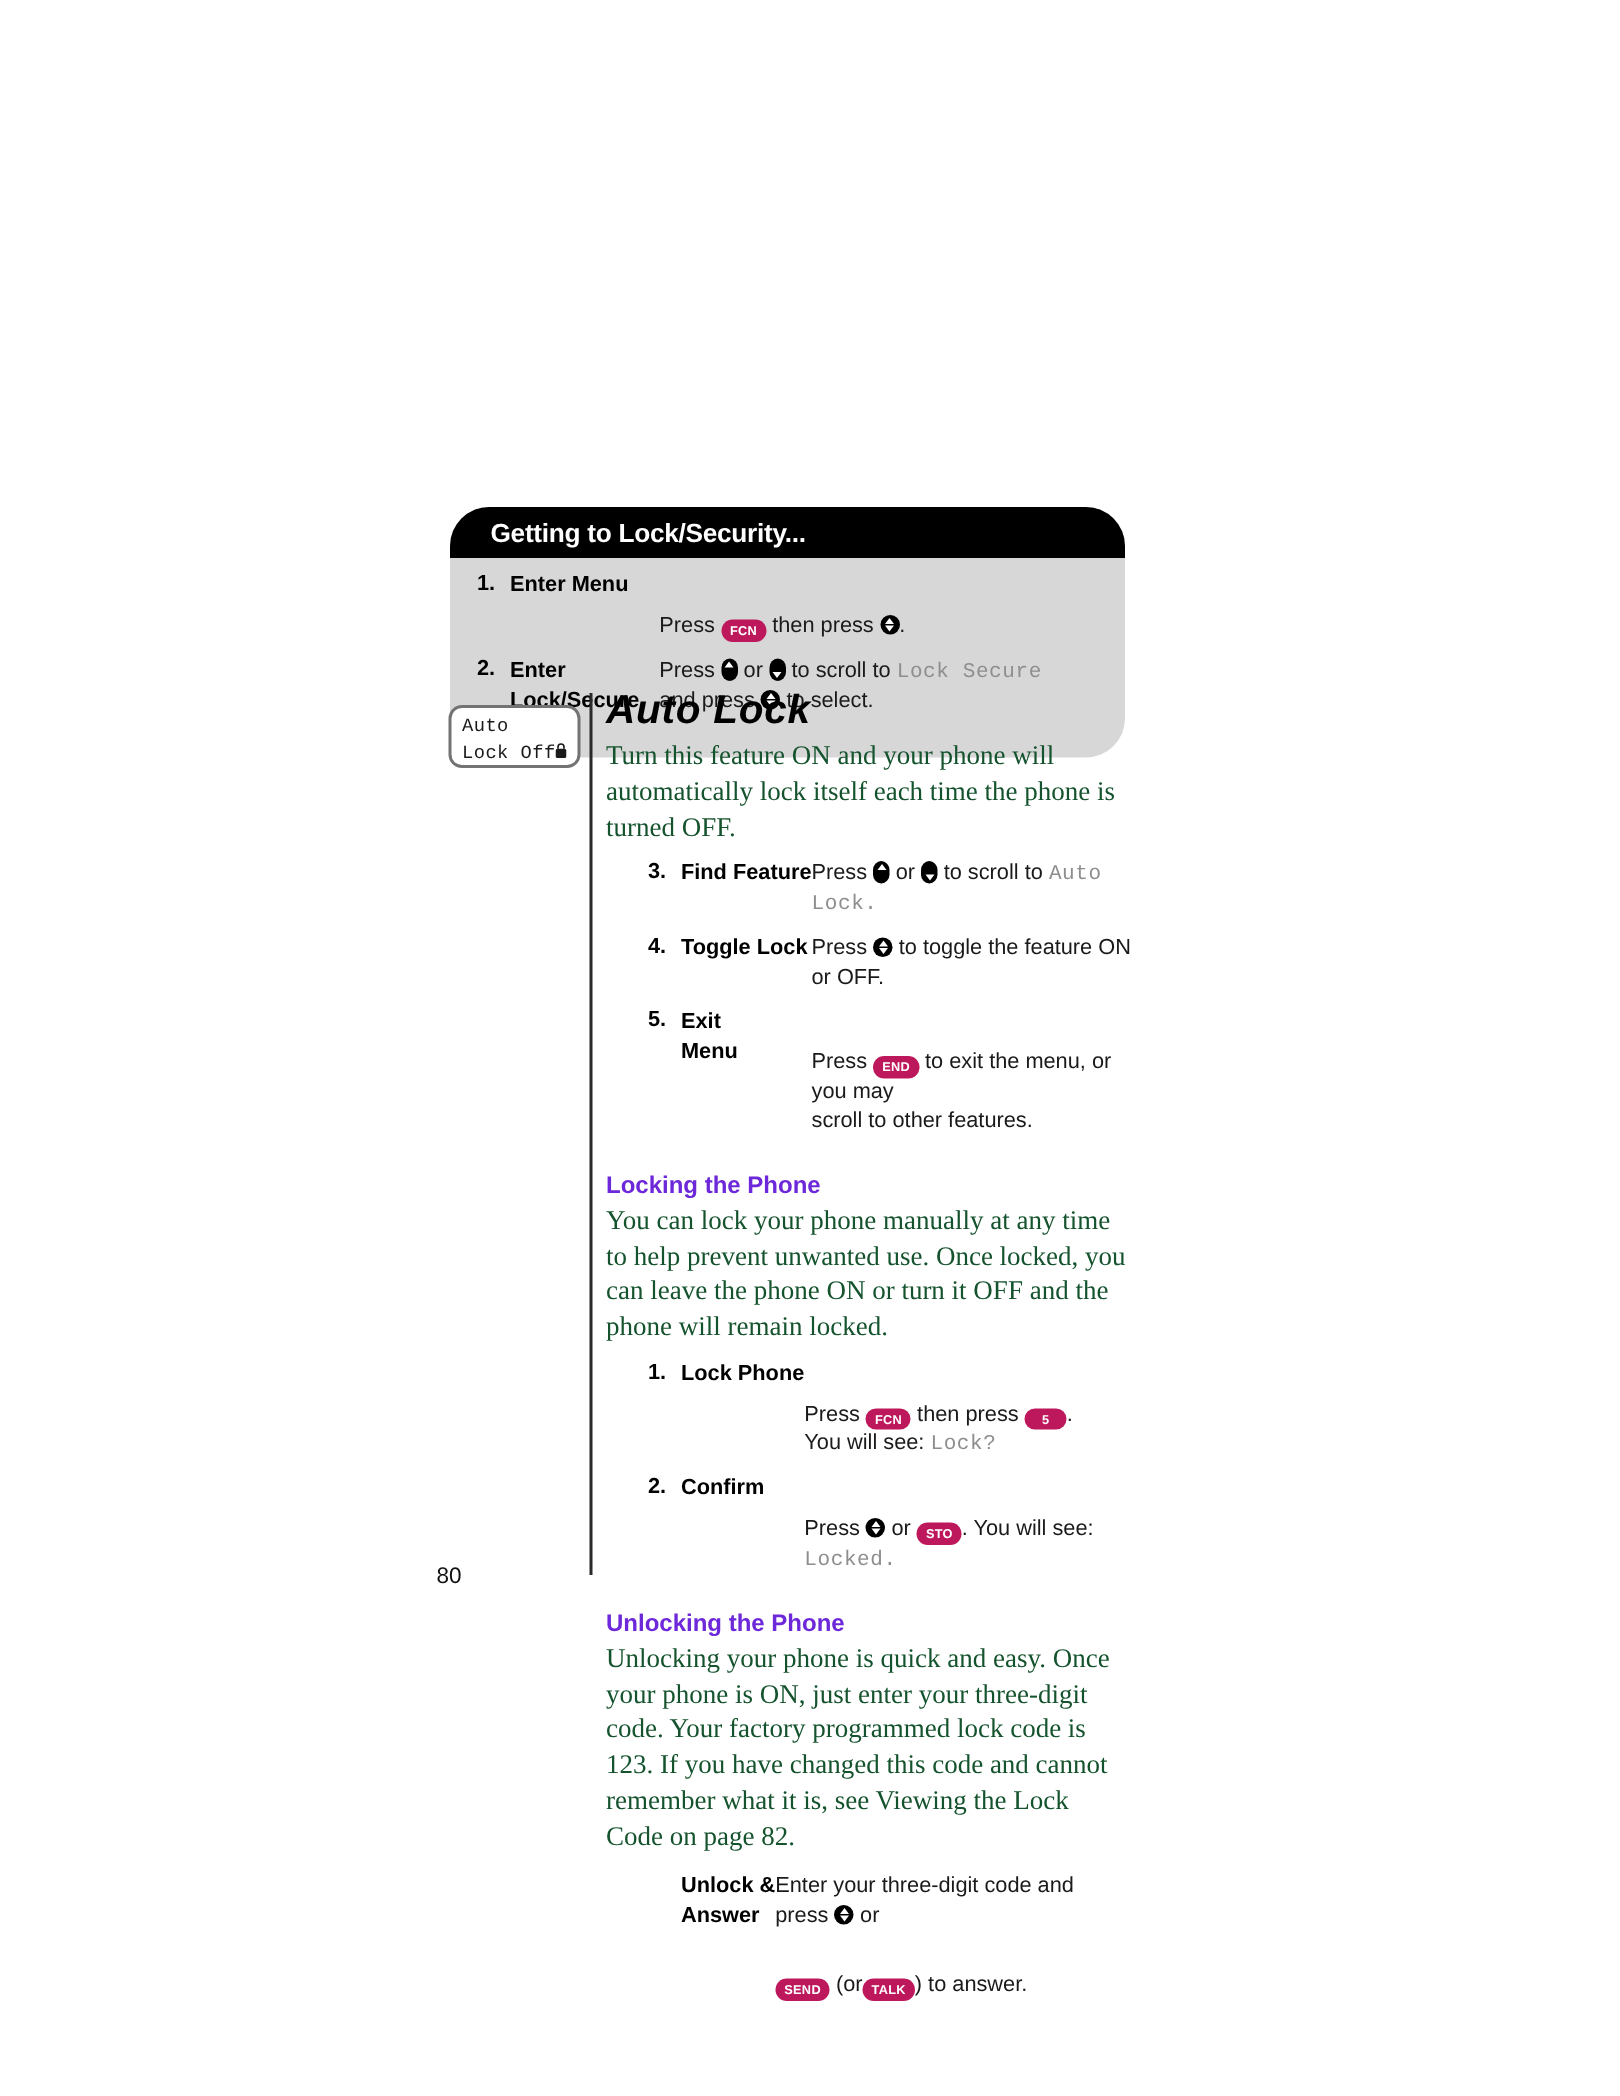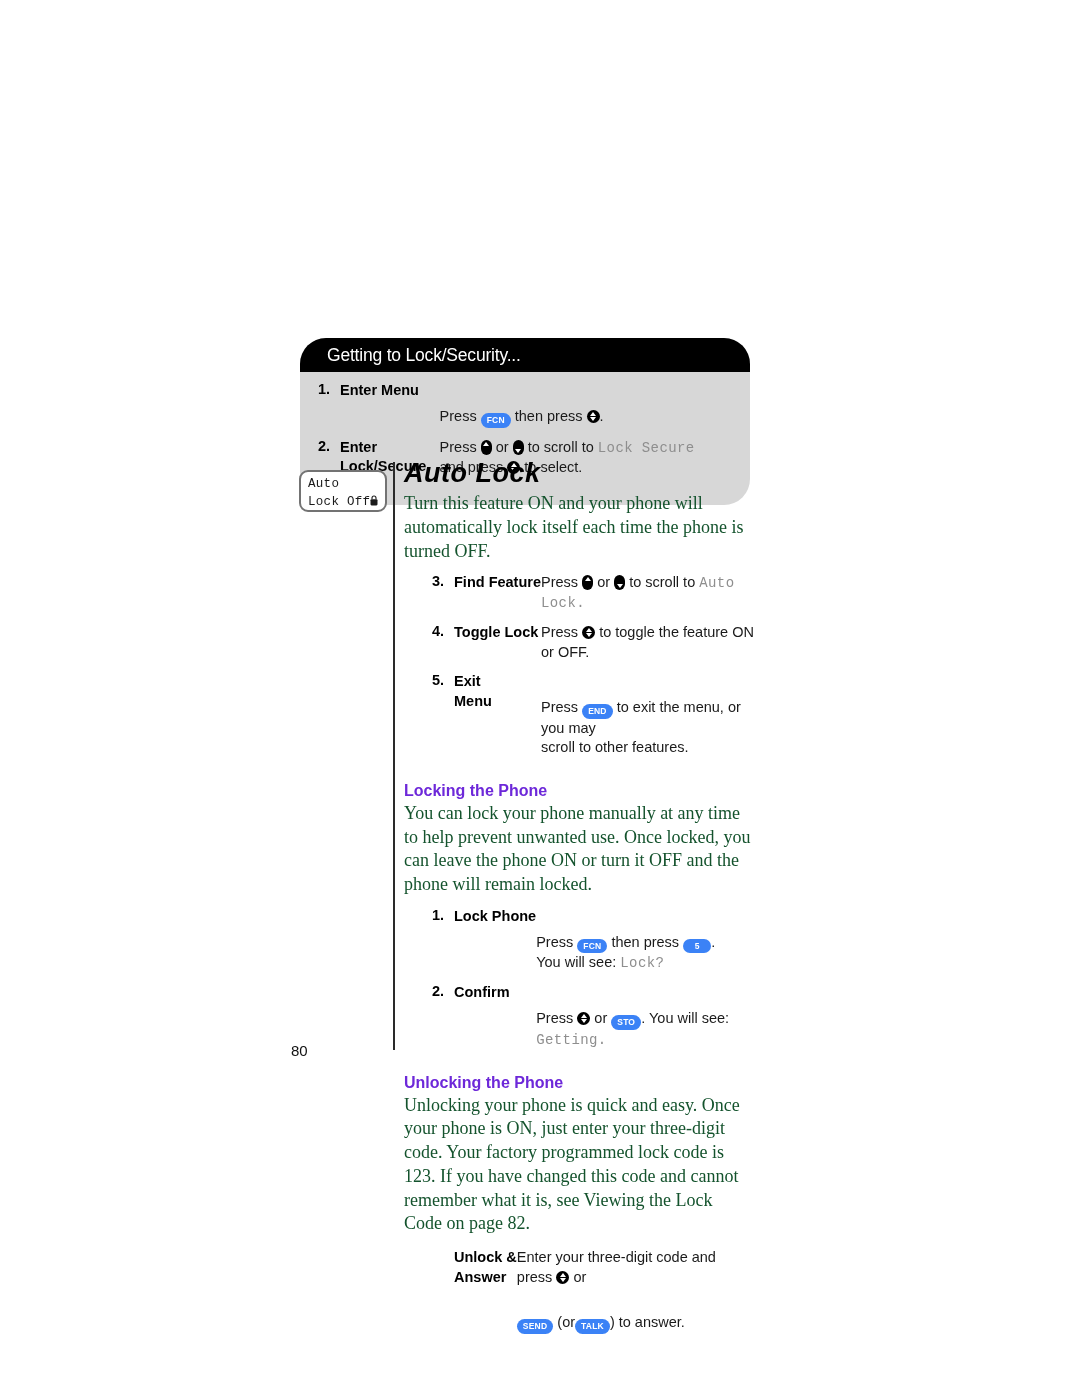--- a/index.html
+++ b/index.html
@@ -29,21 +29,21 @@
     top: 338px;
     width: 450px;
     border-radius: 26px;
     overflow: hidden;
     background: #d7d7d7;
   }
   .callout-header {
     background: #000000;
     color: #ffffff;
     font-family: "Liberation Sans", sans-serif;
-    font-weight: normal;
+    font-weight: bold;
     font-size: 17.5px;
     letter-spacing: -0.2px;
     padding: 8px 0 8px 27px;
     line-height: 1.05;
   }
   .callout-body {
     padding: 9px 16px 18px 18px;
   }
 
   .steps {
@@ -75,21 +75,21 @@
   .step-desc {
     font-family: "Liberation Sans", sans-serif;
     font-size: 14.5px;
     line-height: 1.35;
     color: #1a1a1a;
   }
 
   
   .key {
     display: inline-block;
-    background: #3b82f6;
+    background: #be185d;
     color: #ffffff;
     font-family: "Liberation Sans", sans-serif;
     font-weight: bold;
     border-radius: 9px;
     text-align: center;
     vertical-align: -2px;
     line-height: 1;
     padding: 3px 6px 3px 6px;
     font-size: 8.5px;
     letter-spacing: 0.2px;
@@ -382,21 +382,21 @@
           </td>
         </tr>
         <tr class="step-row">
           <td class="step-num">2.</td>
           <td class="step-label">Confirm</td>
           <td class="step-desc">
             <span>Press</span>
             <span class="navkey both"></span>
             <span>or</span>
             <span class="key wide">STO</span><span>. You will see:</span>
-            <span class="lcd">Getting</span><span class="lcd">.</span>
+            <span class="lcd">Locked</span><span class="lcd">.</span>
           </td>
         </tr>
       </tbody>
         </table>
     </div>
 
     <h2 class="subhead">Unlocking the Phone</h2>
     <p class="body">Unlocking your phone is quick and easy. Once your phone is ON, just enter your three-digit code. Your factory programmed lock code is 123. If you have changed this code and cannot remember what it is, see Viewing the Lock Code on page 82.</p>
 
 

